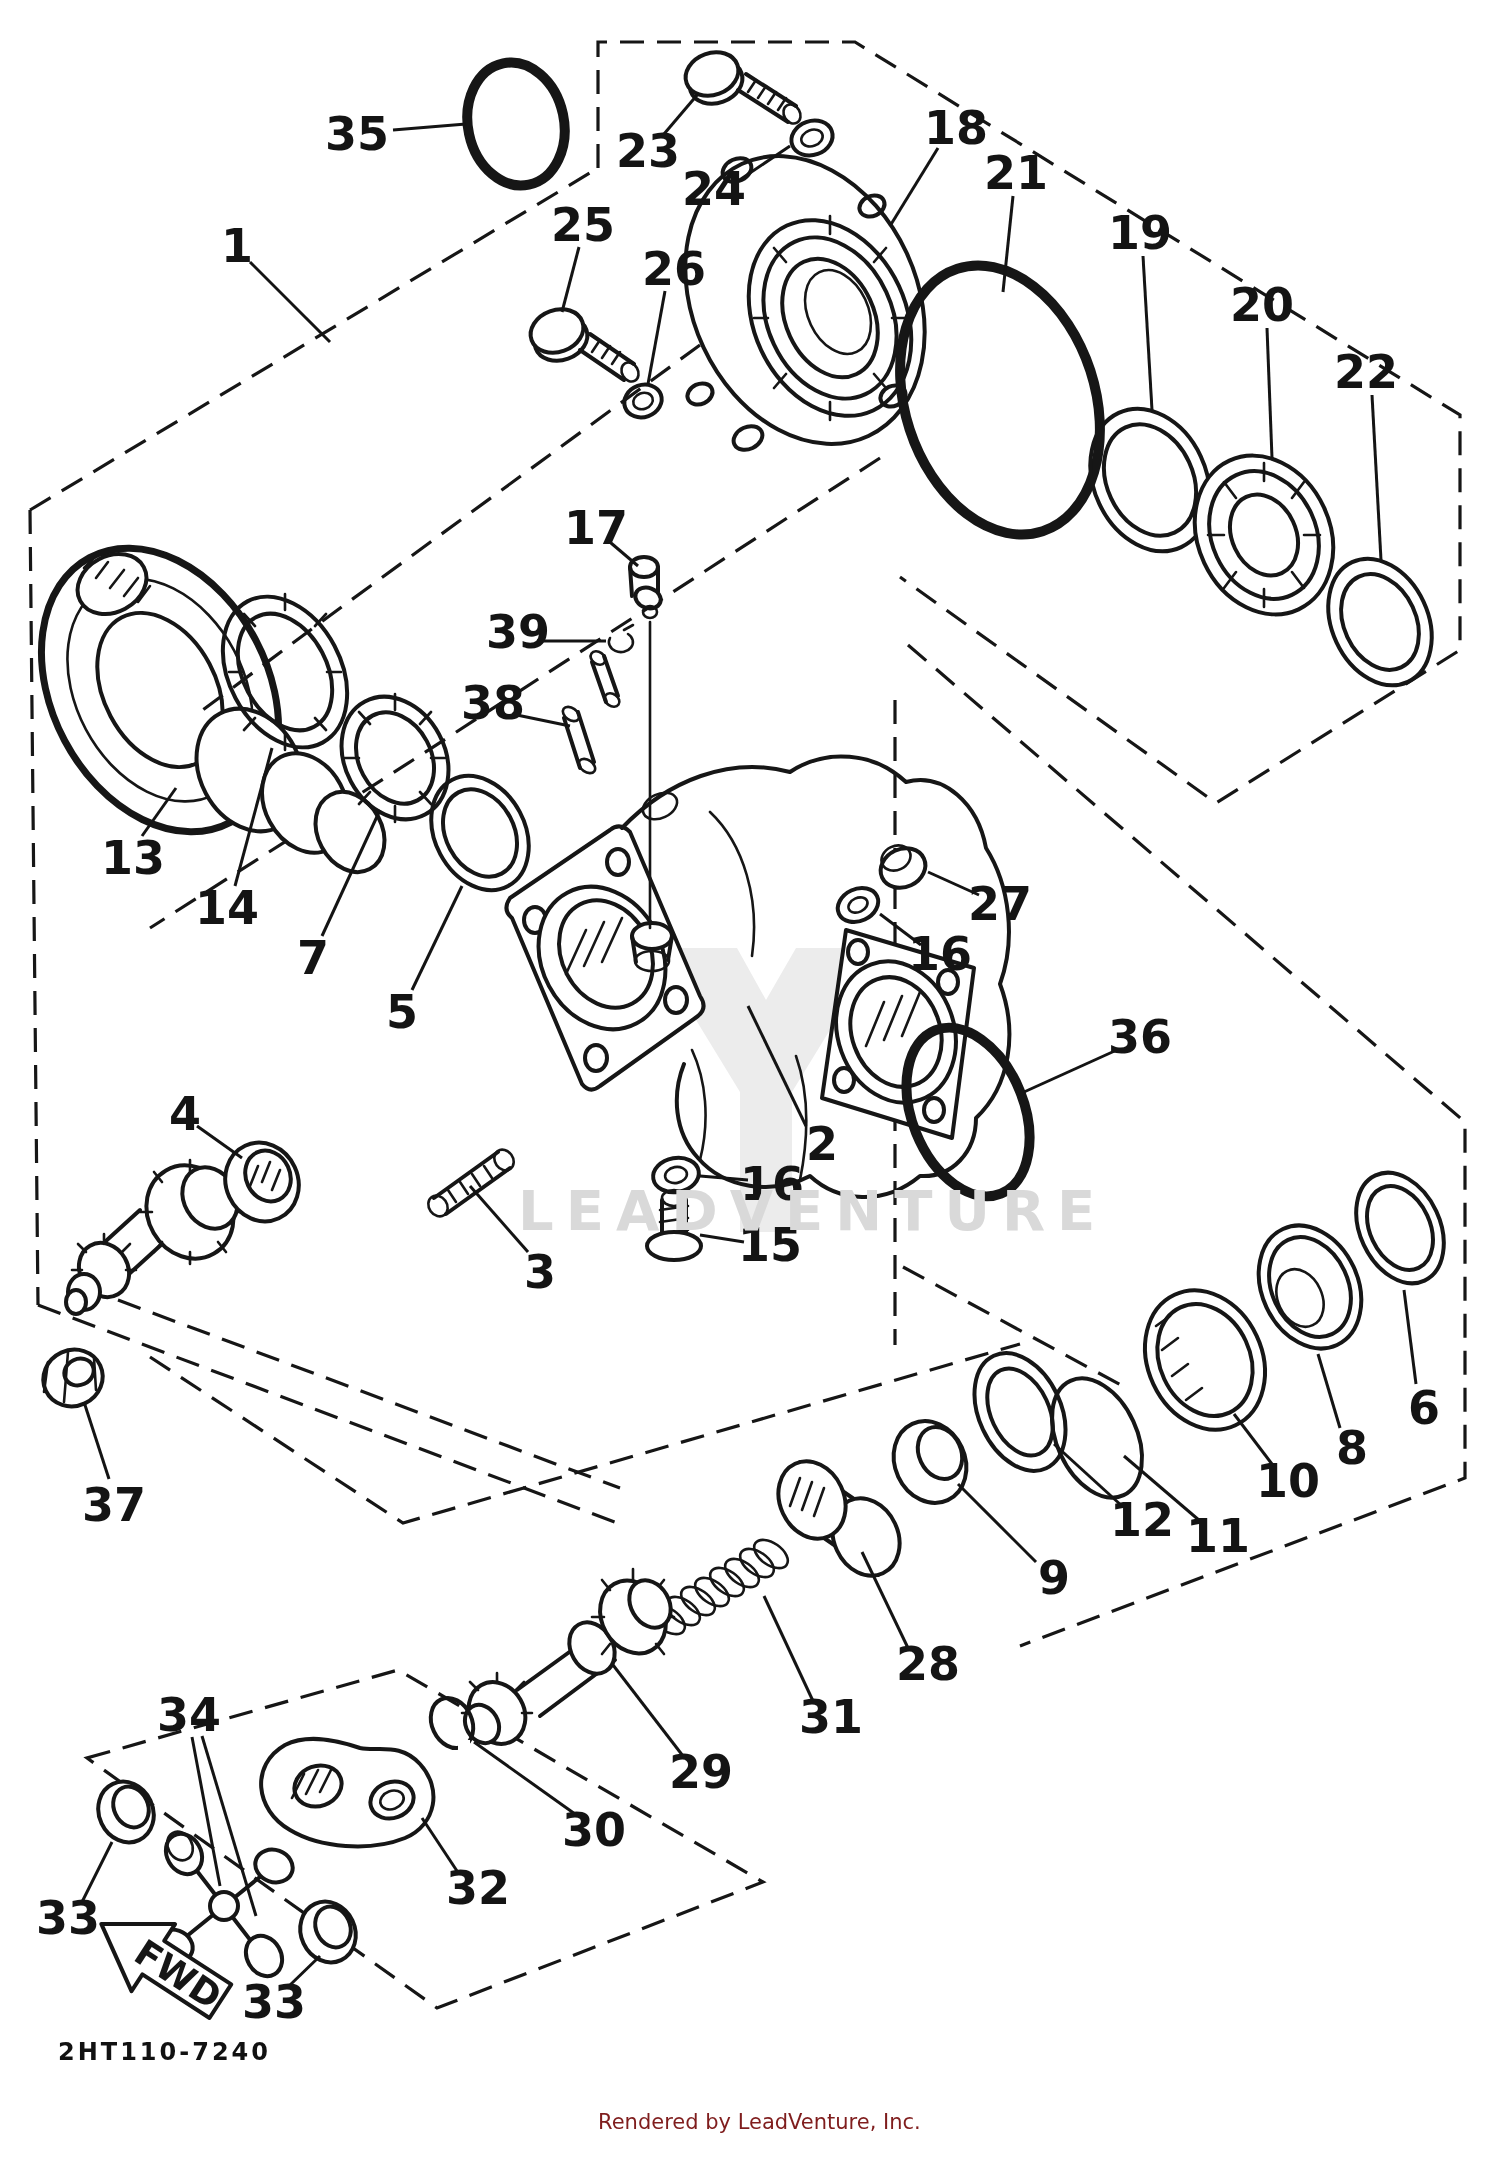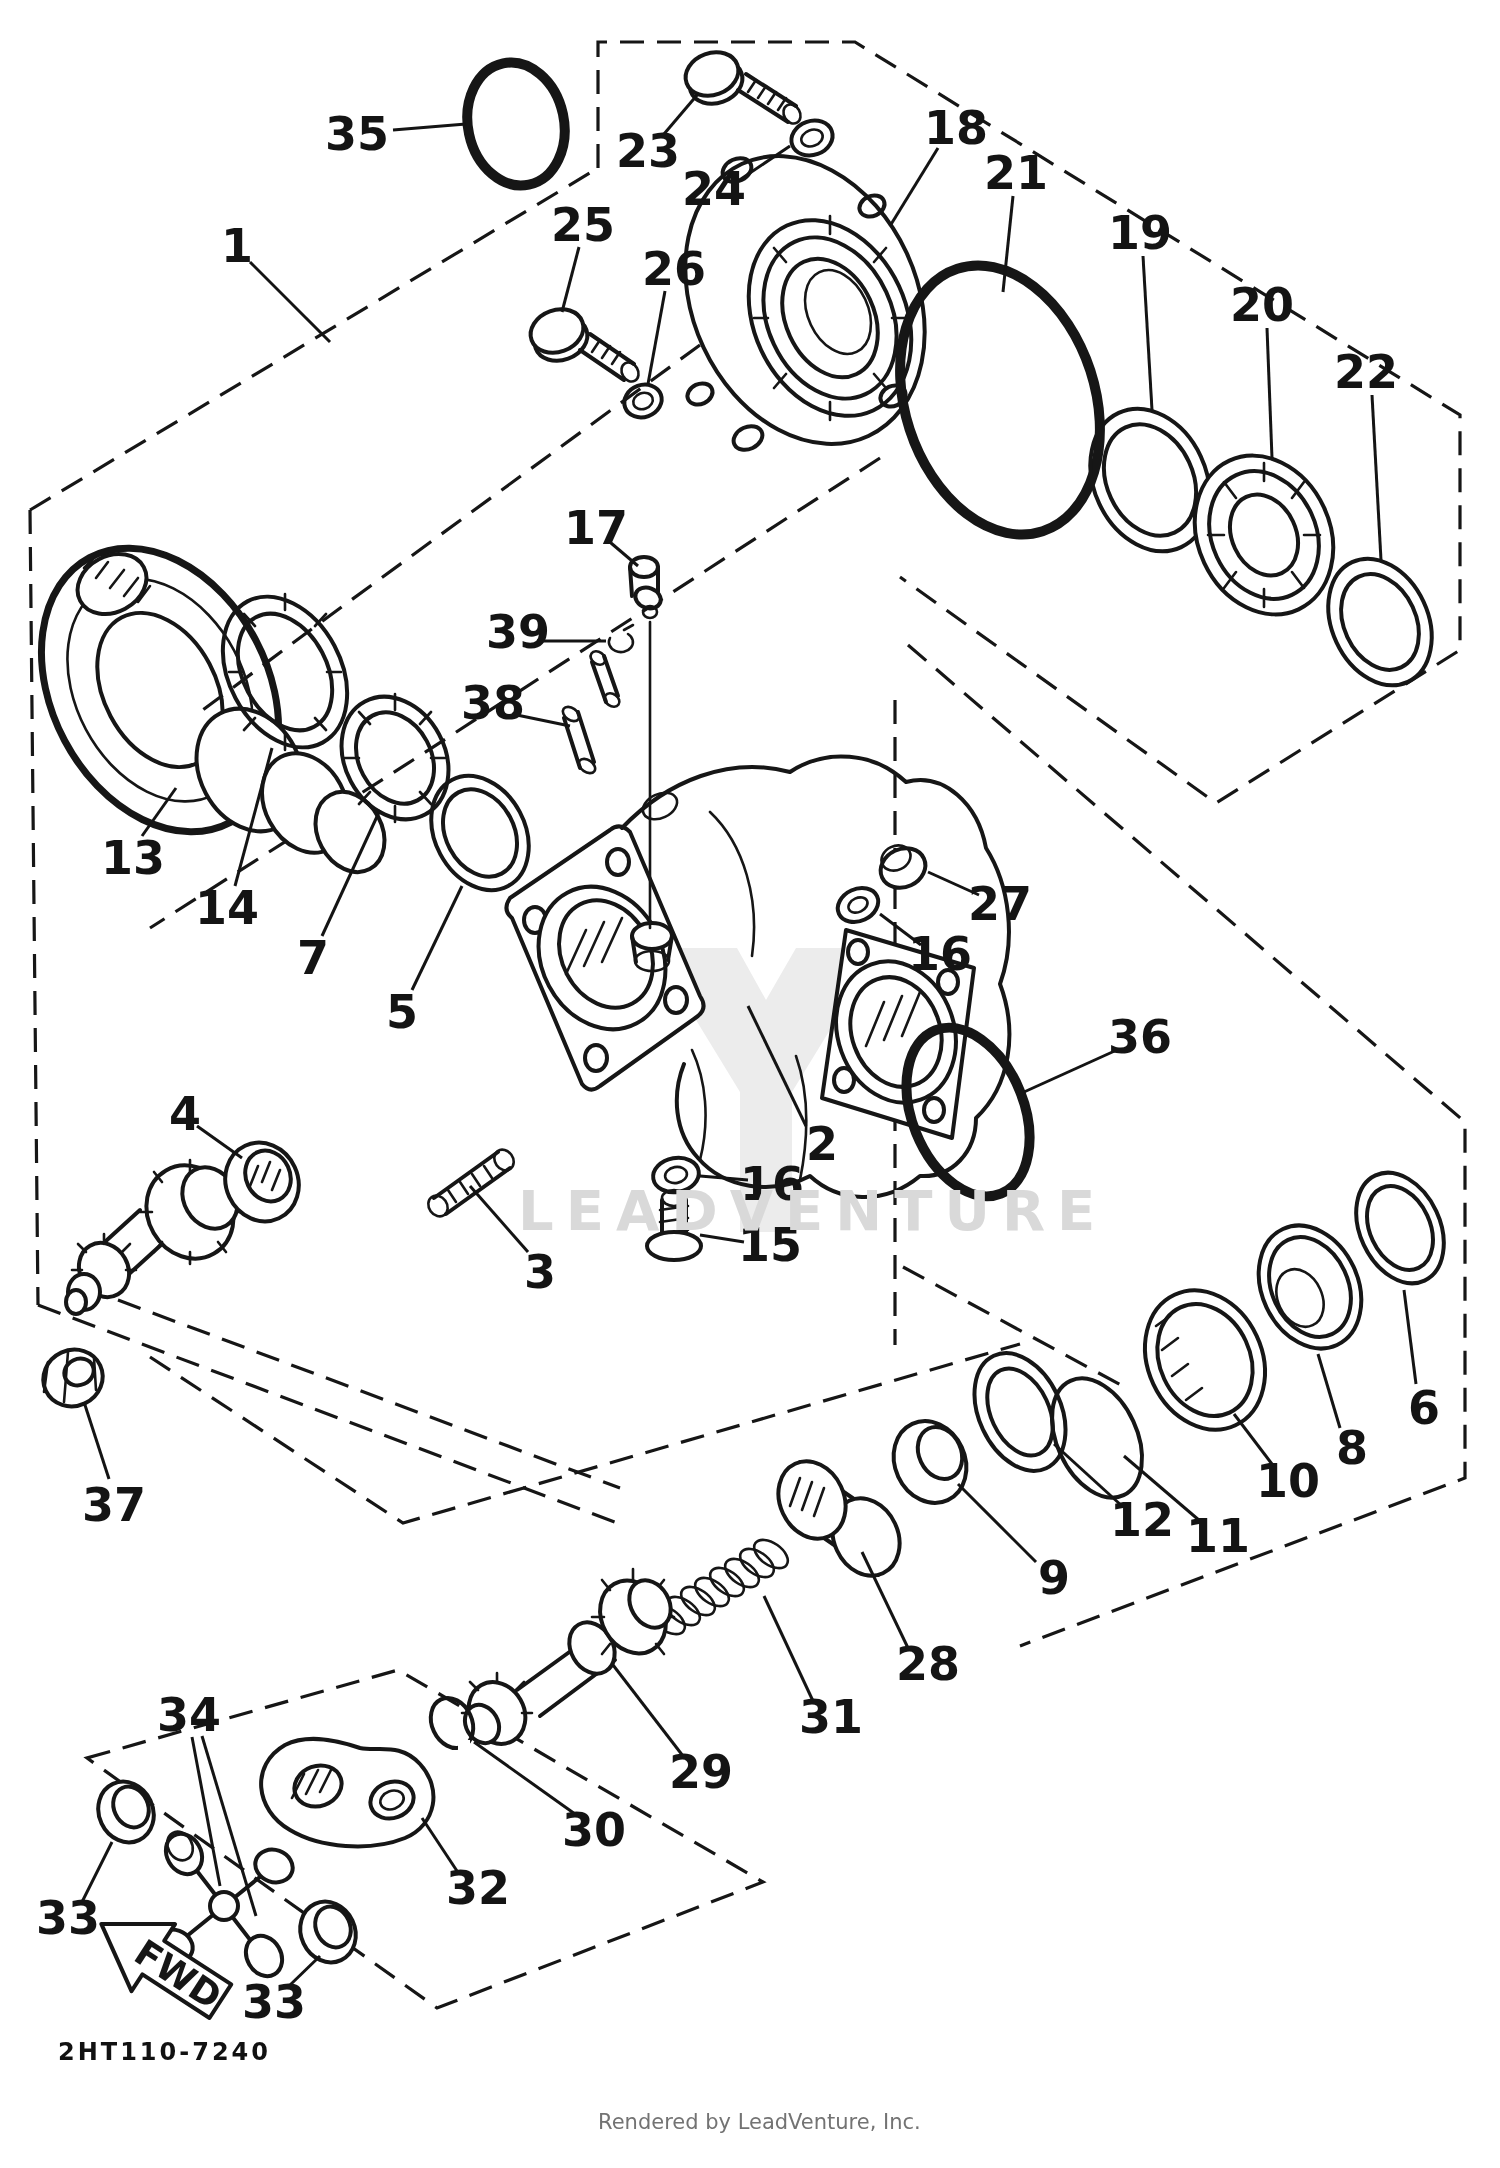--- a/index.html
+++ b/index.html
@@ -23,21 +23,21 @@
   }
   .partcode{
     position:absolute; left:28px; top:2038px; font-size:24px; font-weight:700;
     letter-spacing:3px; color:#111; z-index:4;margin-left:30px;
   }
   .copyright{
     position:absolute; left:84px; top:2096px; font-size:40px; color:#111;
     white-space:nowrap; z-index:3;
   }
   .renderedby{
-    position:absolute; left:598px; top:2110px; font-size:21px; color:#737373;
+    position:absolute; left:598px; top:2110px; font-size:21px; color:#7f1d1d;
     white-space:nowrap; z-index:4;
   }
 </style>
 </head>
 <body>
 
 <div class="stage">
 
   <div class="wmark">LEADVENTURE</div>
 

